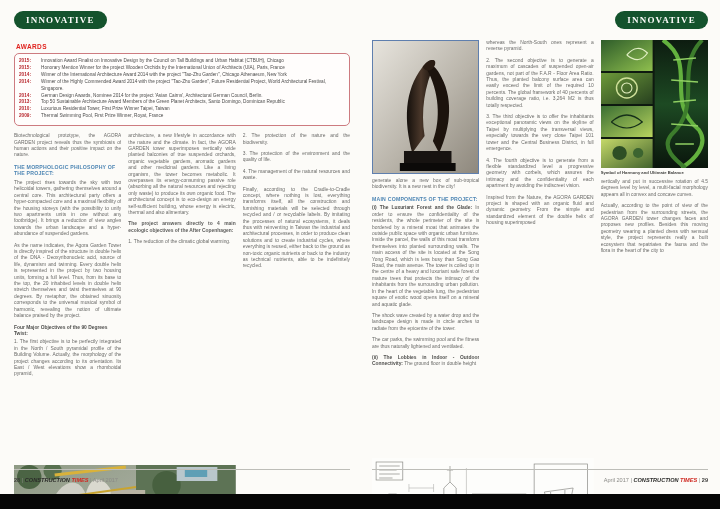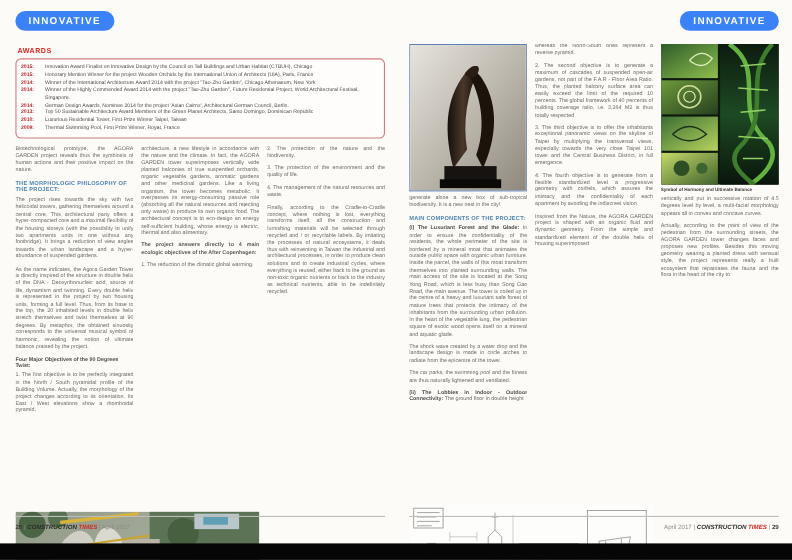--- a/index.html
+++ b/index.html
@@ -4,22 +4,22 @@
 <style>
   html,body{margin:0;padding:0;}
   body{background:#e9e9e6;font-family:"Liberation Sans", sans-serif;}
   .spread{position:relative;width:720px;height:509px;background:#fcfbf8;overflow:hidden;margin:0 auto;}
   .bottom-bar{position:absolute;left:0;bottom:0;width:720px;height:15px;background:#060606;}
 
   .page{position:absolute;top:6px;width:336px;height:482px;}
   .page-left{left:14px;}
   .page-right{left:372px;}
 
-  .badge{display:inline-block;background:#3b82f6;color:#fdfdfb;font-weight:bold;
-         font-size:9px;letter-spacing:1.2px;padding:4px 12px;border-radius:11px;}
+  .badge{display:inline-block;background:#14532d;color:#fdfdfb;font-weight:bold;
+         font-size:9px;letter-spacing:1.2px;padding:4px 12px;border-radius:11px;font-family:Liberation Serif, serif;}
   .badge-row{height:24px;margin-top:3px;}
   .badge-row.right{text-align:right;}
 
   .awards-title{color:#e0231f;font-weight:bold;font-size:6.5px;letter-spacing:.4px;margin:10px 0 3px 2px;}
   .awards-box{border:1px solid #cd7b80;border-radius:5px;background:#fffdfc;padding:4px 6px 5px 4px;}
   .award-row{display:flex;font-size:4.7px;line-height:6.9px;color:#4c4c4c;}
   .award-year{width:22px;flex:0 0 22px;font-weight:bold;color:#b8292f;}
   .award-text{flex:1;}
 
   .cols{display:grid;grid-template-columns:1fr 1fr 1fr;column-gap:7px;margin-top:7px;}

